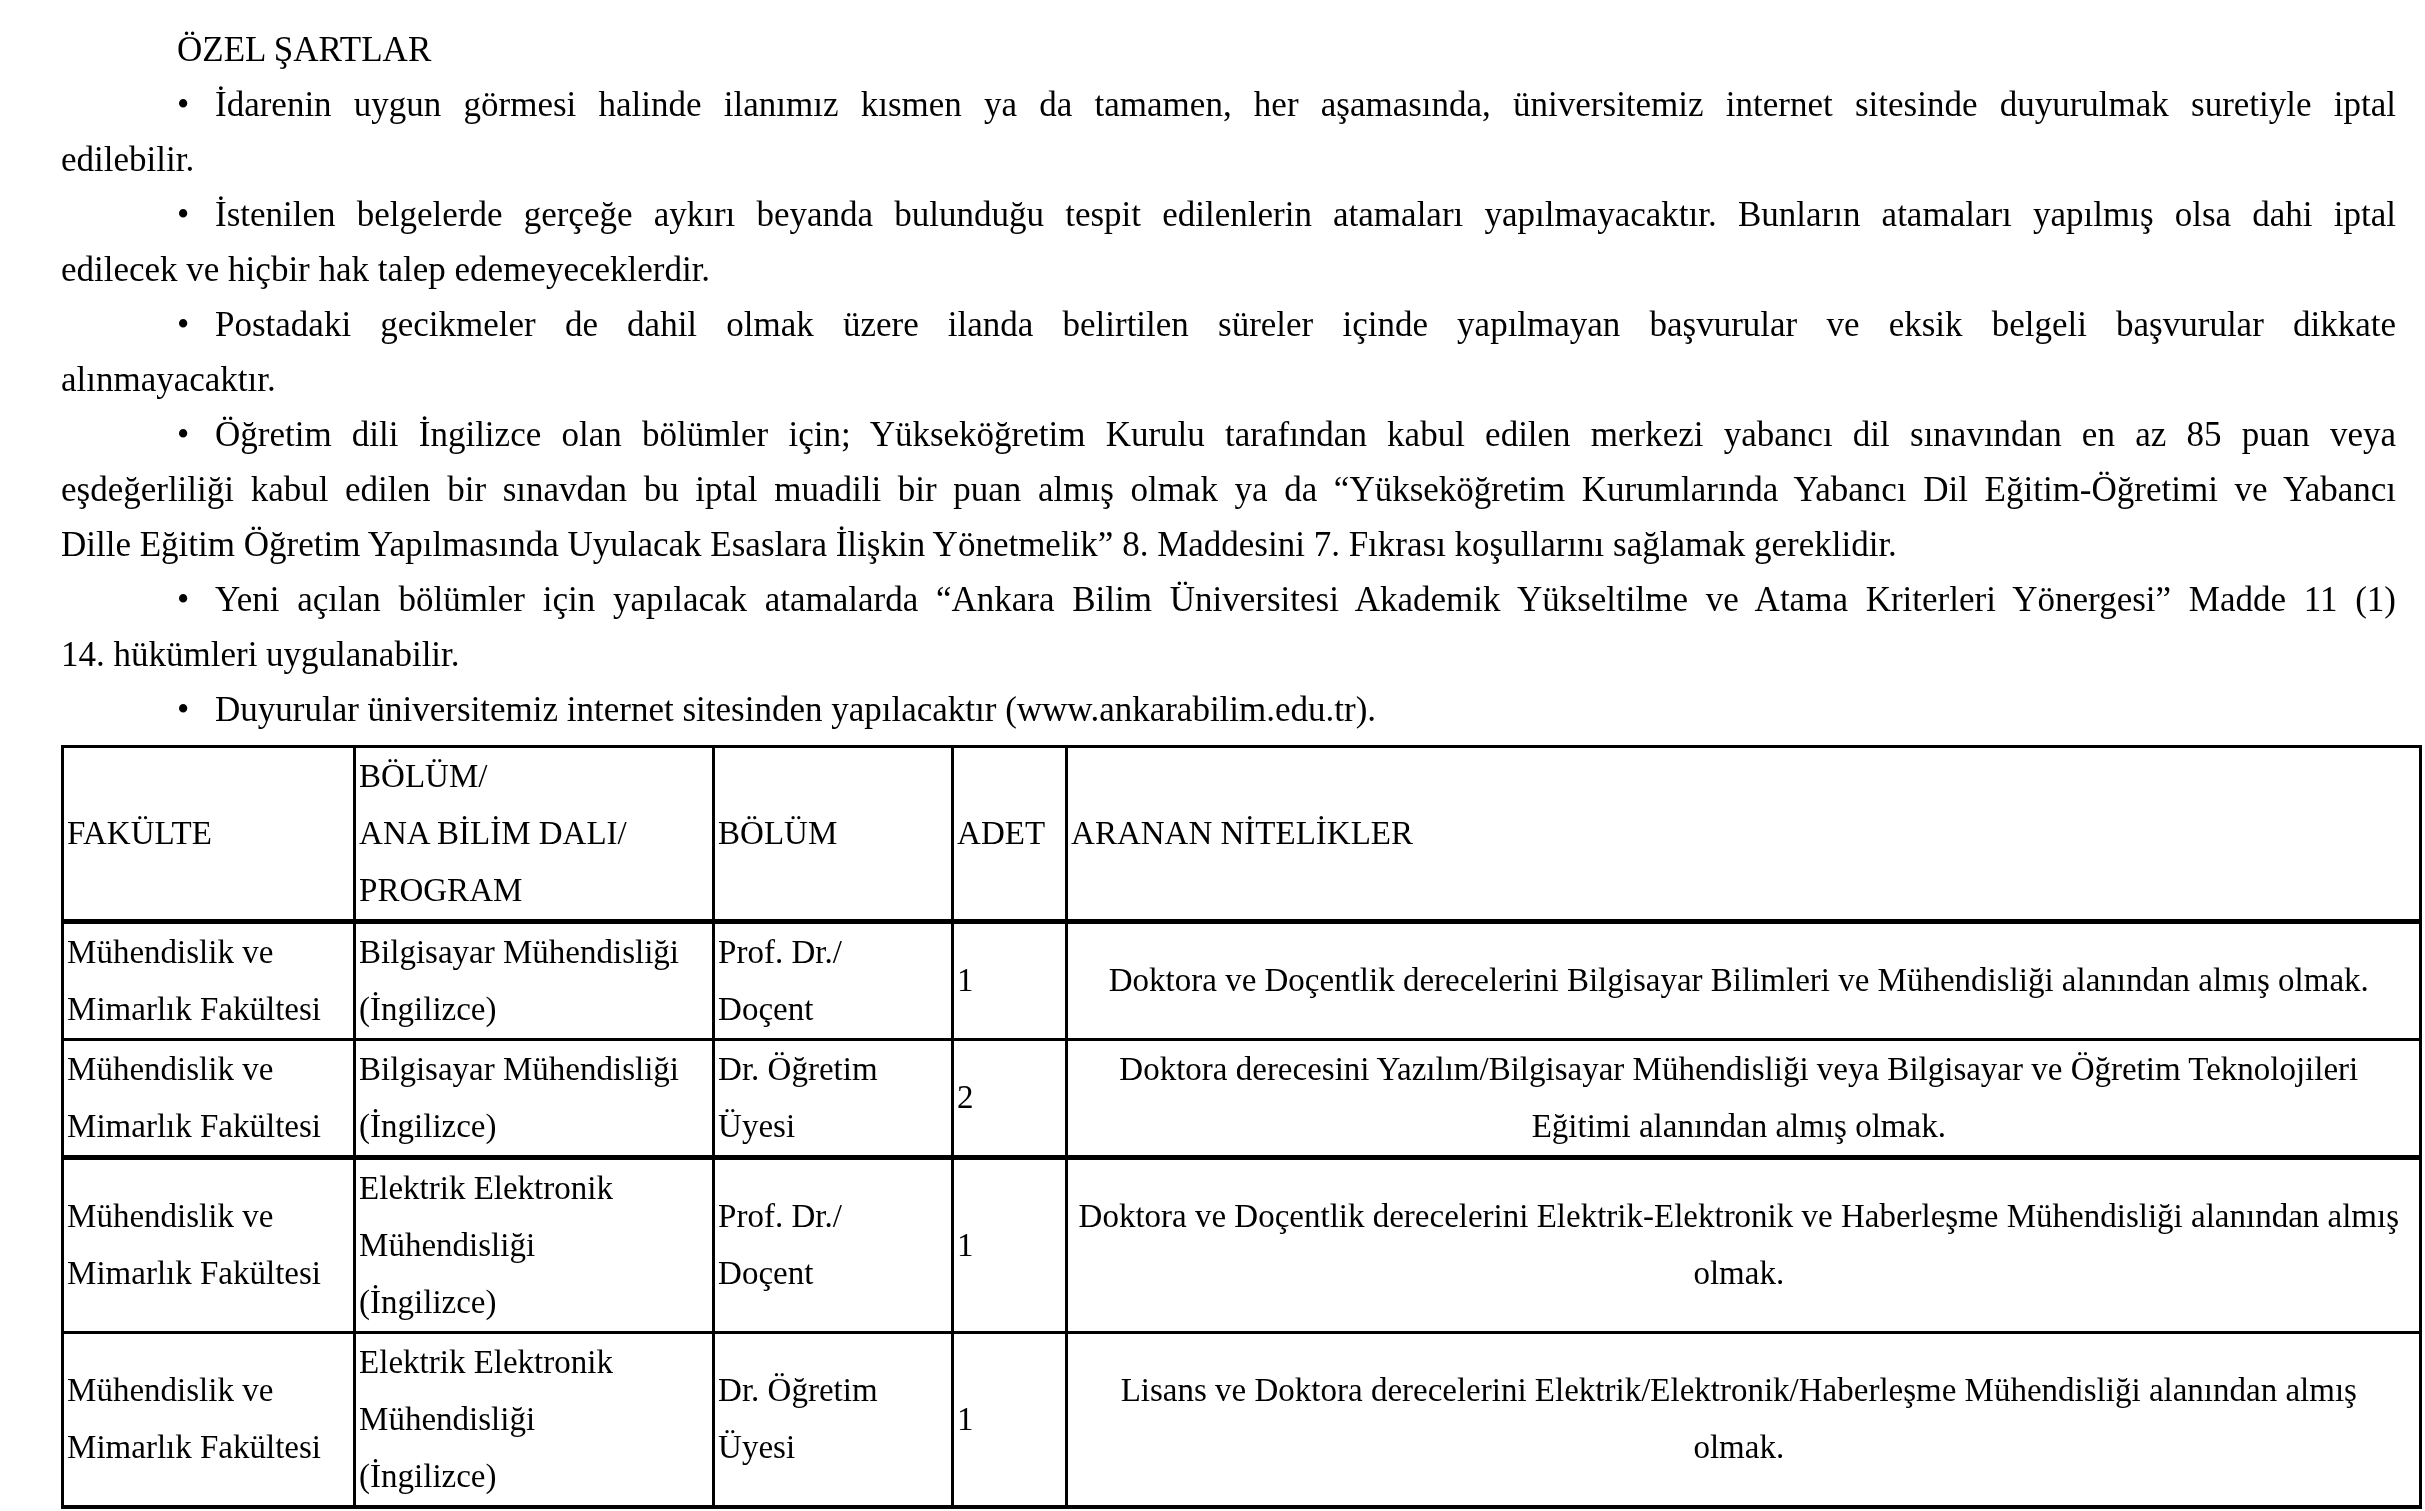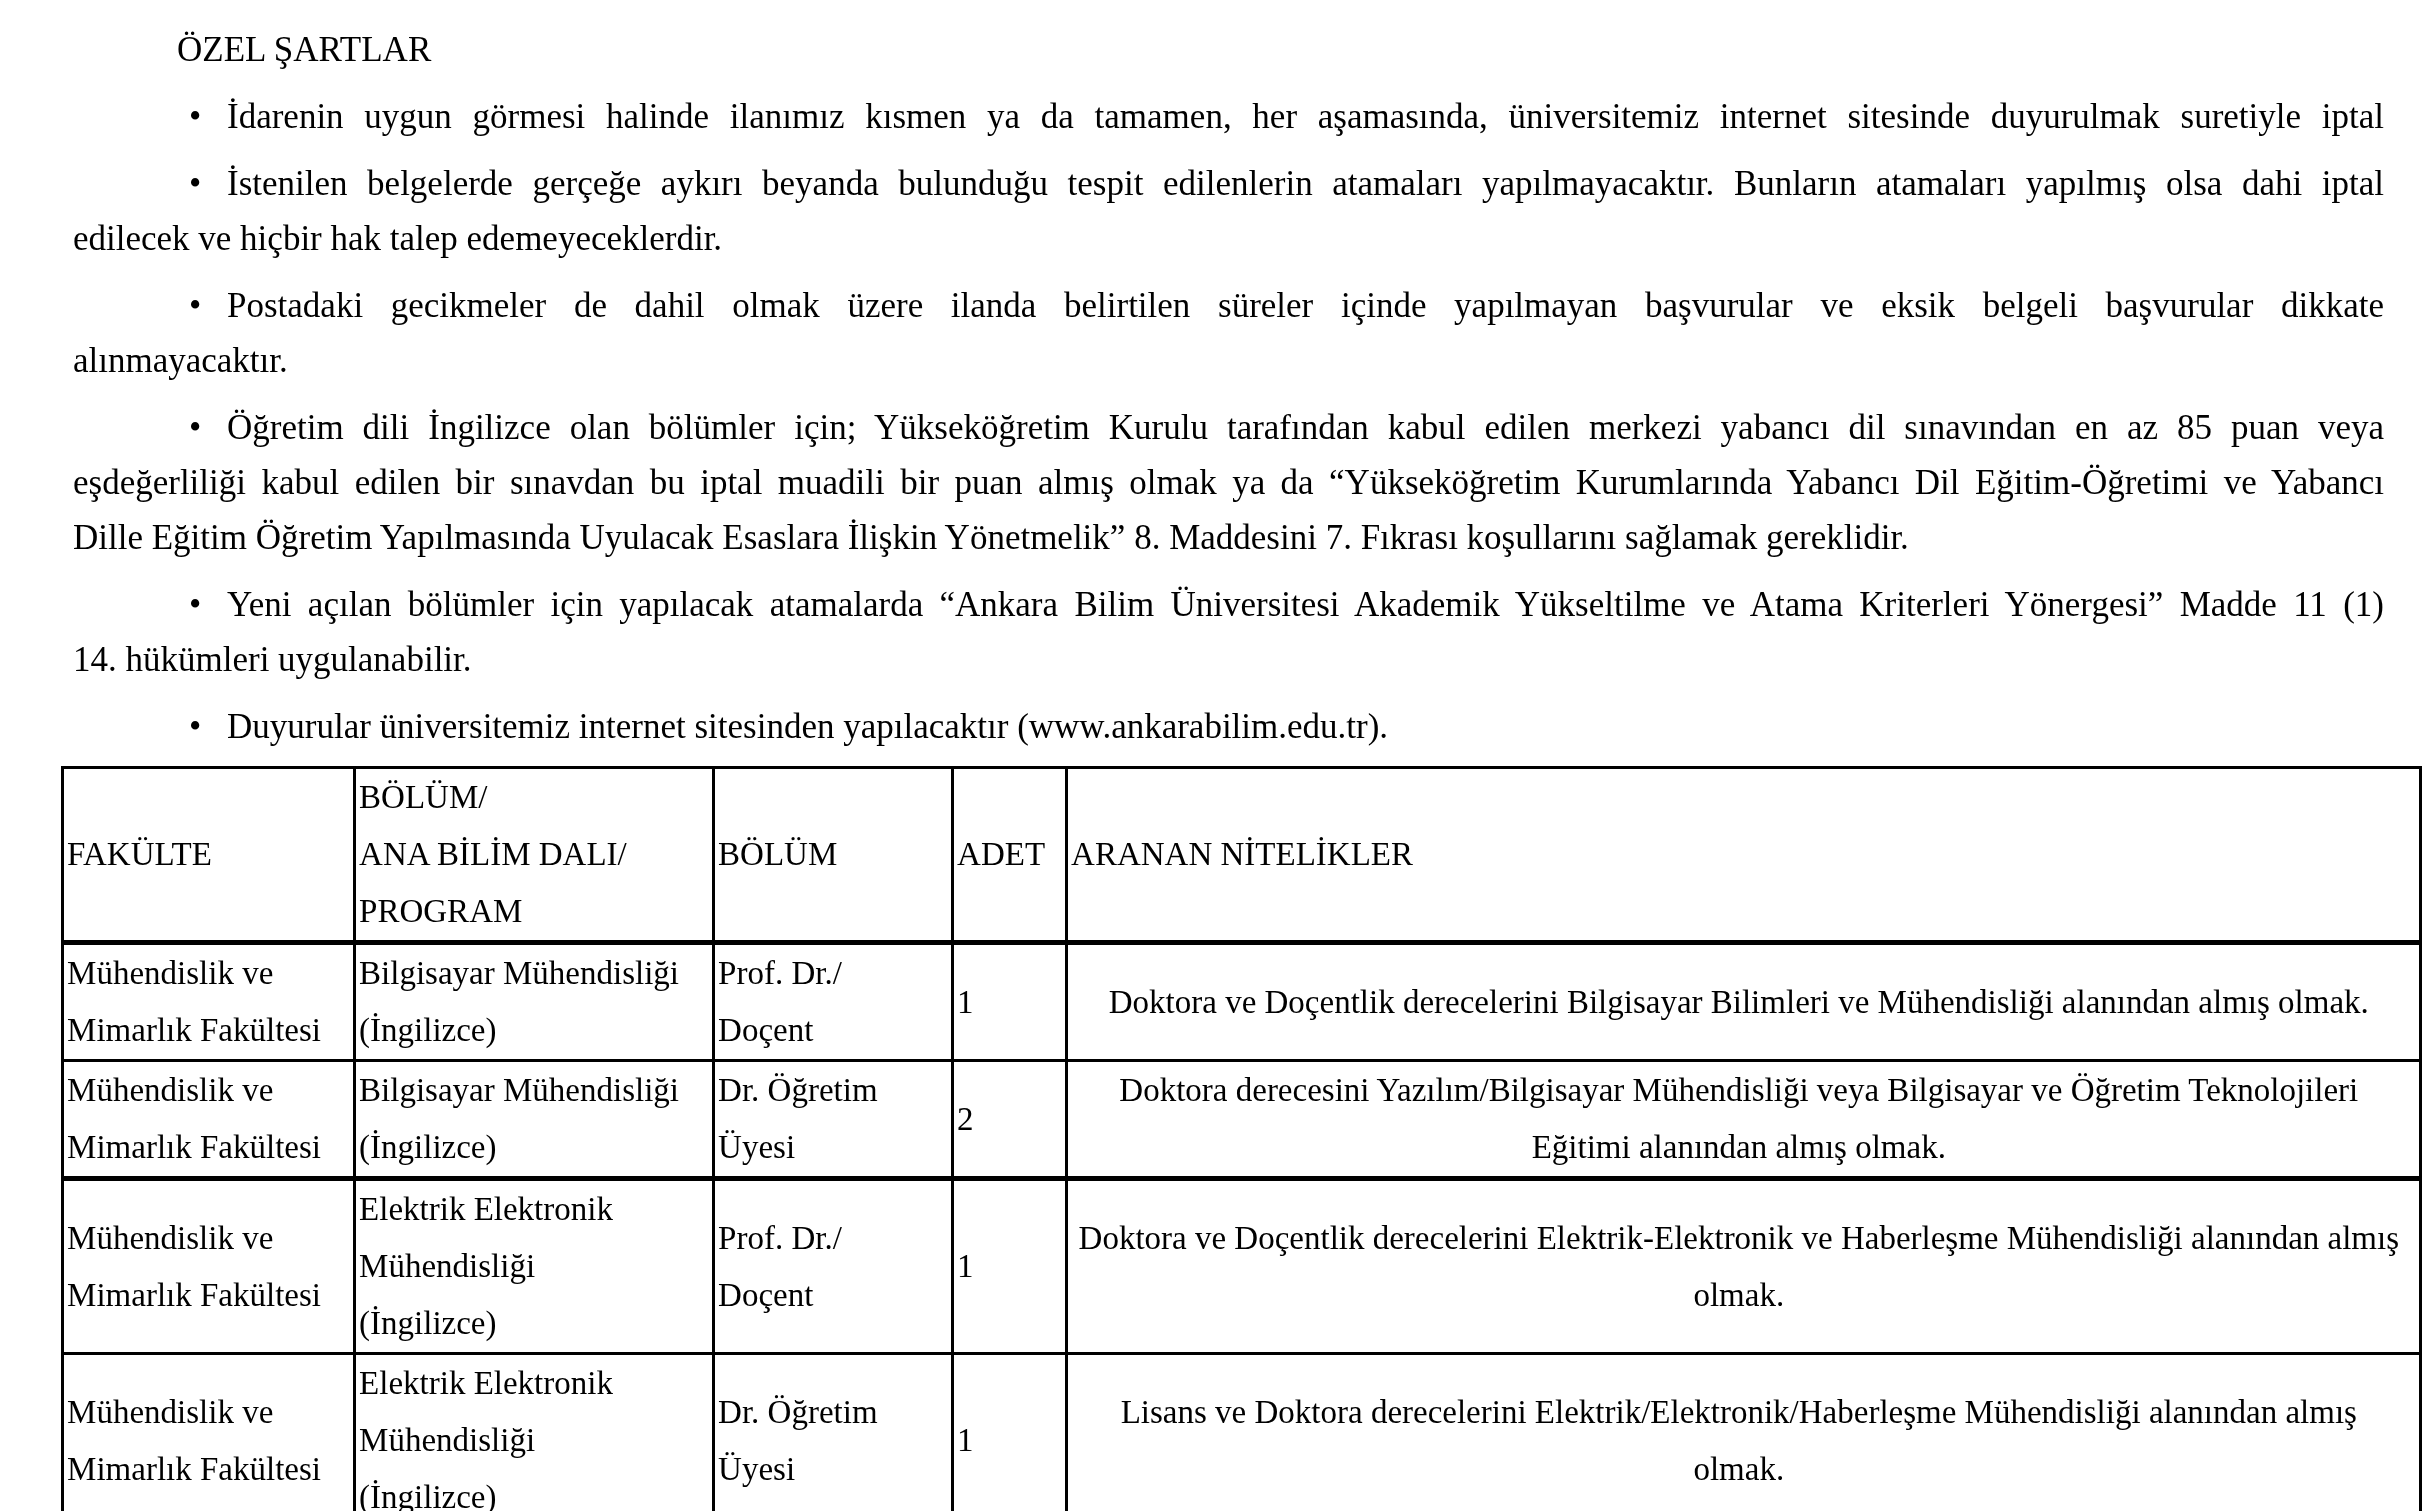--- a/index.html
+++ b/index.html
@@ -16,21 +16,21 @@
   }
   .text-block {
     padding: 22px 30px 0 61px;
     font-size: 35px;
     line-height: 55px;
   }
   .heading-line {
     text-indent: 116px;
     white-space: nowrap;
   }
-  .para { margin: 12px; }
+  .para { margin: 0; }
   .line { display: block; white-space: nowrap; }
   .jline {
     text-align: justify;
     text-align-last: justify;
   }
   .first-line { text-indent: 116px; }
   .bullet {
     display: inline-block;
     width: 38px;
     text-indent: 0;
@@ -71,20 +71,21 @@
 </style>
 </head>
 <body>
 
 <div class="text-block">
 
   <div class="heading-line">ÖZEL ŞARTLAR</div>
 
   <p class="para">
     <span class="line jline first-line"><span class="bullet">•</span><span>İdarenin uygun görmesi halinde ilanımız kısmen ya da tamamen, her aşamasında, üniversitemiz internet sitesinde duyurulmak suretiyle iptal</span></span>
+    <span class="line">edilebilir.</span>
   </p>
 
   <p class="para">
     <span class="line jline first-line"><span class="bullet">•</span><span>İstenilen belgelerde gerçeğe aykırı beyanda bulunduğu tespit edilenlerin atamaları yapılmayacaktır. Bunların atamaları yapılmış olsa dahi iptal</span></span>
     <span class="line">edilecek ve hiçbir hak talep edemeyeceklerdir.</span>
   </p>
 
   <p class="para">
     <span class="line jline first-line"><span class="bullet">•</span><span>Postadaki gecikmeler de dahil olmak üzere ilanda belirtilen süreler içinde yapılmayan başvurular ve eksik belgeli başvurular dikkate</span></span>
     <span class="line">alınmayacaktır.</span>

